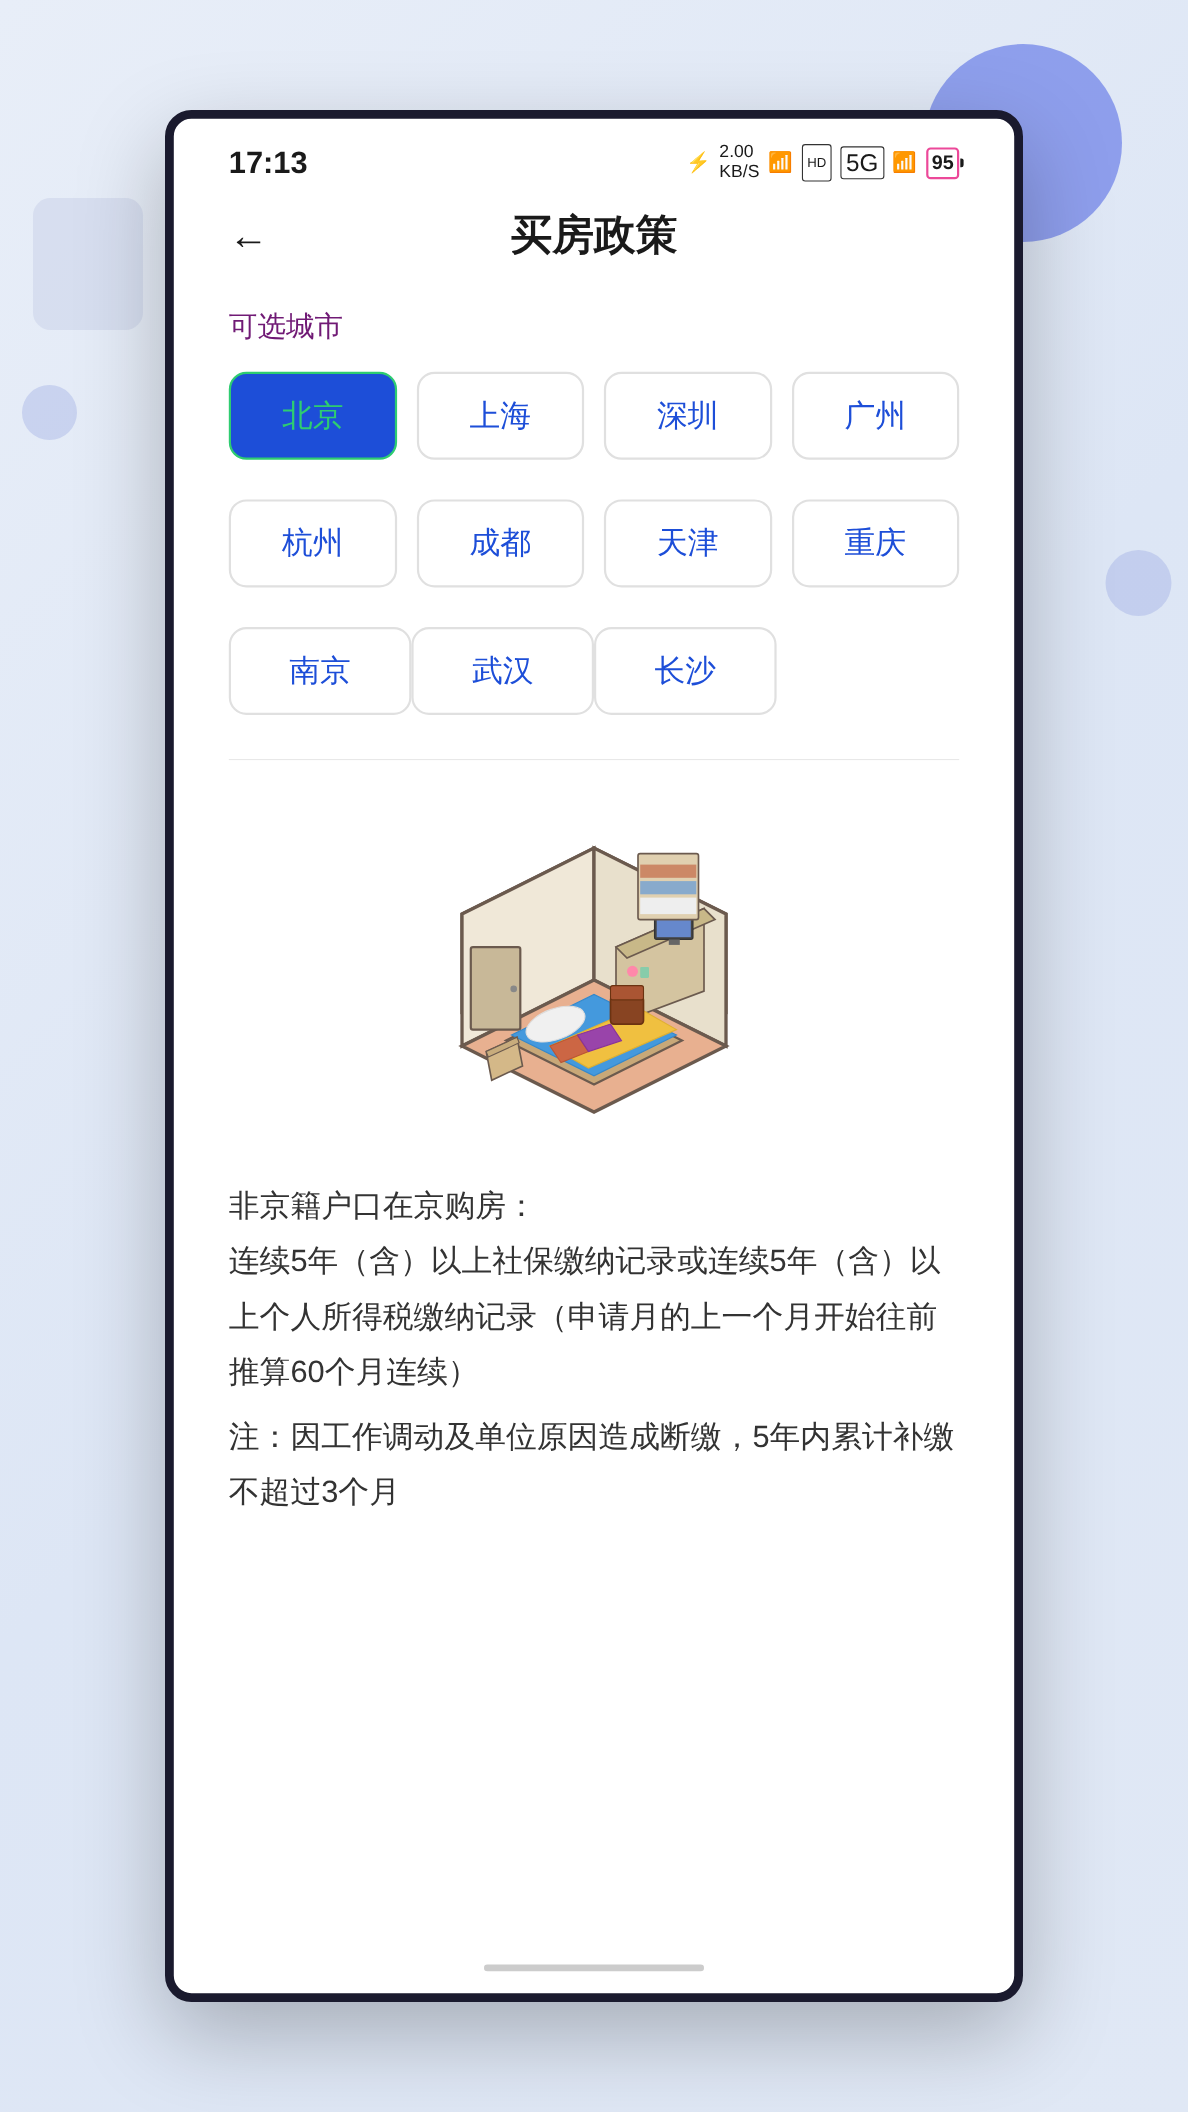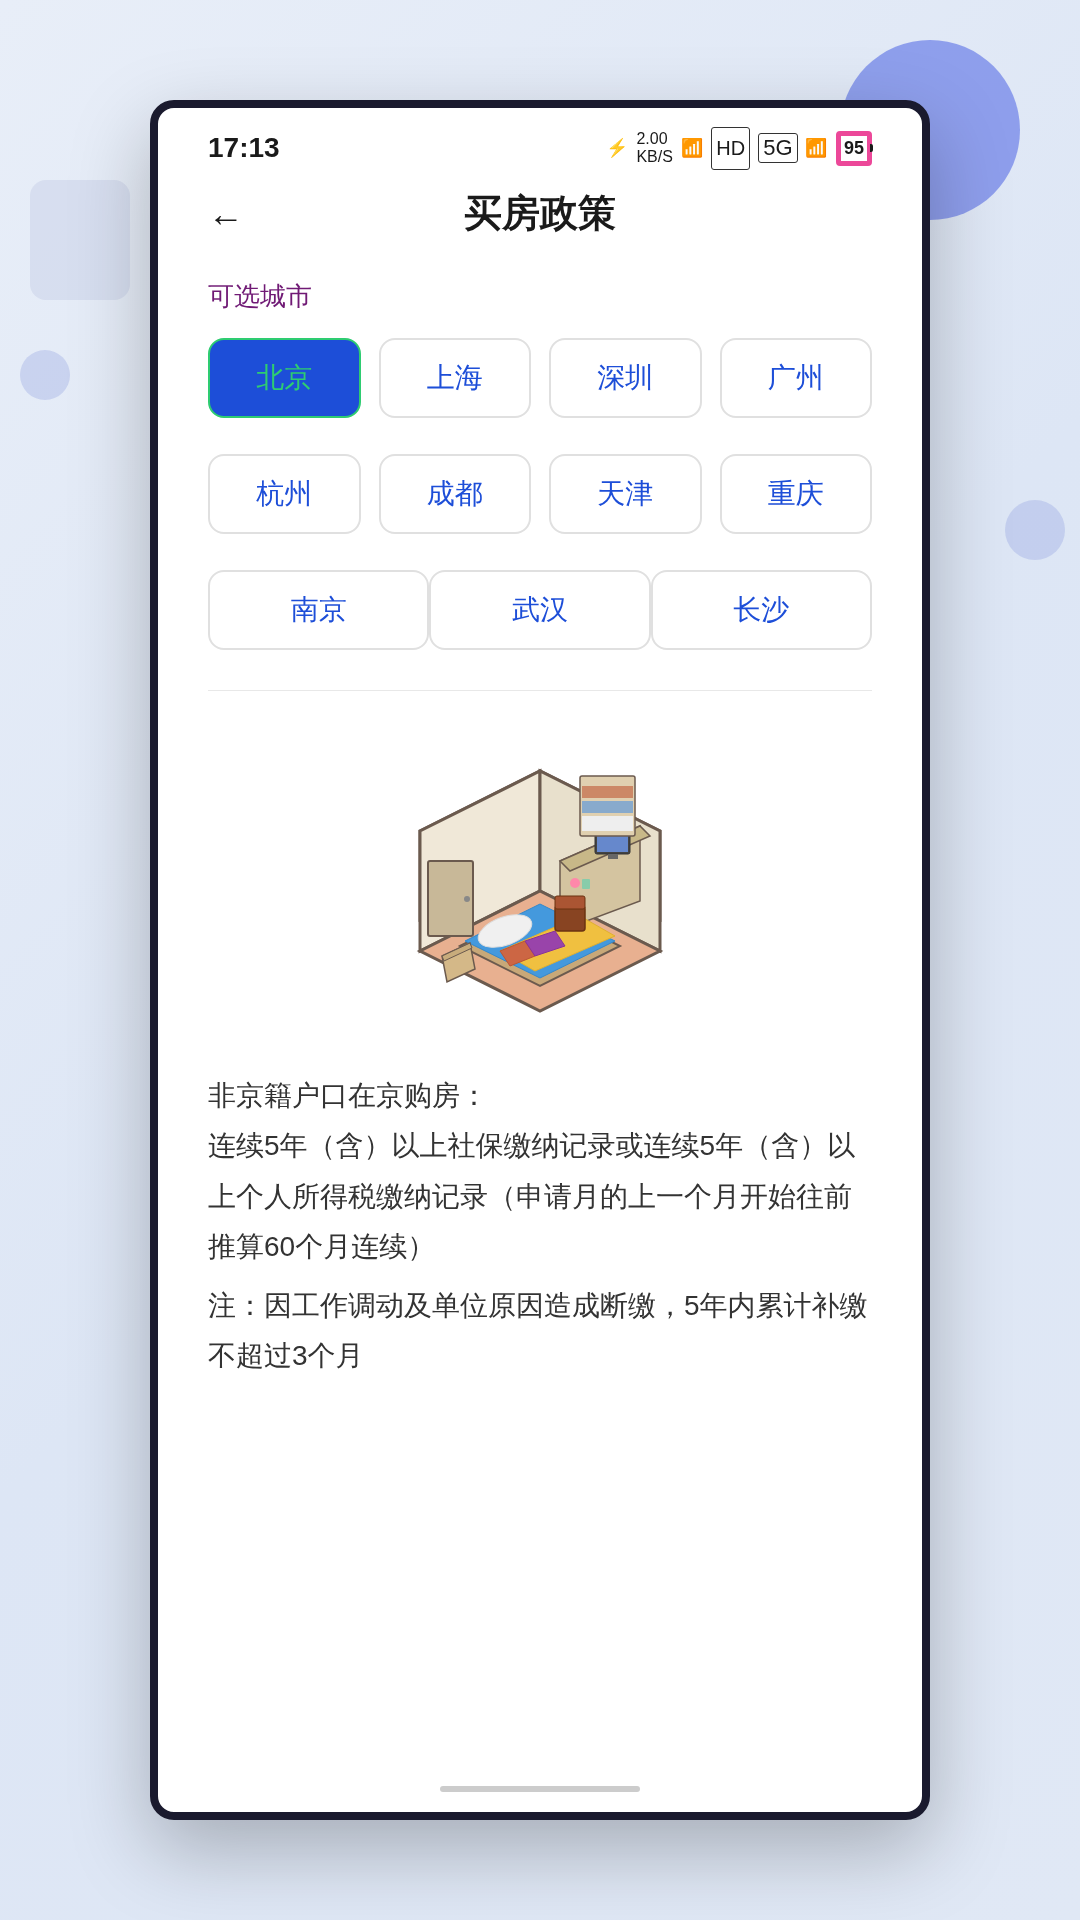--- a/index.html
+++ b/index.html
@@ -97,21 +97,21 @@
       color: #1a1a1a;
     }
 
     .status-icons span {
       font-size: 18px;
     }
 
     .battery-icon {
       display: inline-flex;
       align-items: center;
-      border: 5px solid #ec4899;
+      border: 2px solid #ec4899;
       border-radius: 4px;
       padding: 2px 3px;
       position: relative;
       font-size: 16px;
       font-weight: 600;
     }
 
     .battery-icon::after {
       content: '';
       position: absolute;
@@ -237,21 +237,21 @@
 <div class="bg-shape-4"></div>
 
 <div class="phone-frame">
 
   <div class="status-bar">
     <span class="status-time">17:13</span>
     <div class="status-icons">
       <span>⚡</span>
       <span style="font-size:16px;">2.00<br>KB/S</span>
       <span>📶</span>
-      <span style="font-size:20px; border:1.5px solid #333; padding:9px 4px; border-radius:3px;">HD</span>
+      <span style="font-size:12px; border:1.5px solid #333; padding:9px 4px; border-radius:3px;">HD</span>
       <span style="font-size:22px; border:1.5px solid #333; padding:1px 4px; border-radius:3px;">5G</span>
       <span>📶</span>
       <span class="battery-icon">
         <span>95</span>
       </span>
     </div>
   </div>
 
   <div class="header">
     <div class="back-button">←</div>
@@ -269,21 +269,21 @@
       <button class="city-btn">广州</button>
     </div>
 
     <div class="city-grid" style="margin-top:-4px;">
       <button class="city-btn">杭州</button>
       <button class="city-btn">成都</button>
       <button class="city-btn">天津</button>
       <button class="city-btn">重庆</button>
     </div>
 
-    <div style="display:grid; grid-template-columns: repeat(3, 1fr); gap:0; margin-top:-4px; margin-bottom:40px;">
+    <div style="display:grid; grid-template-columns: repeat(4, 1fr); gap:0; margin-top:-4px; margin-bottom:40px;">
       <button class="city-btn">南京</button>
       <button class="city-btn">武汉</button>
       <button class="city-btn">长沙</button>
       <div></div>
     </div>
 
     <div class="divider"></div>
 
     <div class="illustration-container">
       <svg class="house-illustration" viewBox="0 0 360 300" xmlns="http://www.w3.org/2000/svg">

